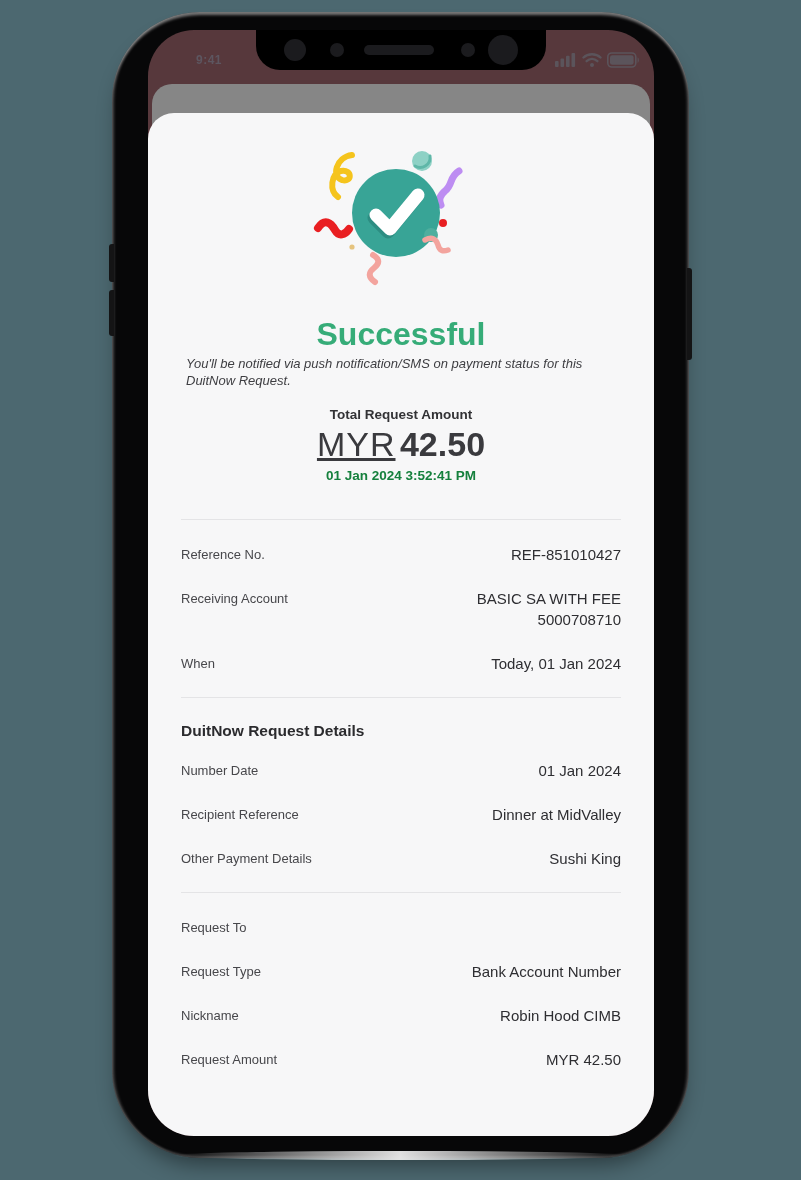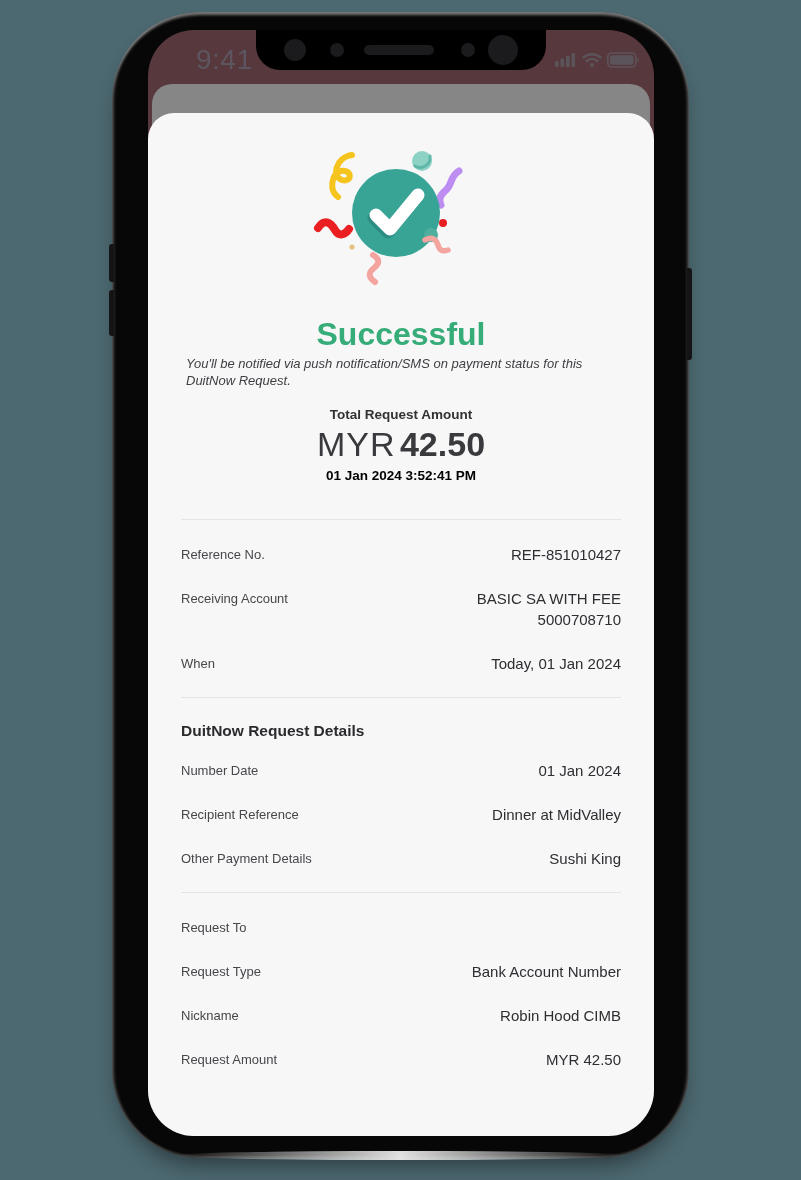--- a/index.html
+++ b/index.html
@@ -37,21 +37,21 @@
     position:absolute; left:36px; right:35px; top:18px; bottom:22px;
     background:#57383C; border-radius:46px; overflow:hidden;
   }
 
   
   .statusbar {
     position:absolute; top:0; left:0; right:0; height:54px;
     display:flex; align-items:center; justify-content:space-between;
     padding:6px 14px 0 48px; color:#5D5660;
   }
-  .time { font-size:28px; font-weight:400; letter-spacing:.5px; }
+  .time { font-size:12px; font-weight:700; letter-spacing:.5px; }
   .sysicons { display:flex; align-items:center; gap:5px; }
   .sysicons svg { display:block; }
 
   
   .notch {
     position:absolute; top:0; left:50%; transform:translateX(-50%);
     width:290px; height:40px; background:#000;
     border-radius:0 0 24px 24px;
   }
   .notch span { position:absolute; background:#1B1B1E; border-radius:99px; }
@@ -76,23 +76,23 @@
 
   .hero { display:block; margin:26px auto 0; }
 
   .title { margin-top:11px; text-align:center; font-size:32px; font-weight:700; color:#36AC78; line-height:36px; }
   .subtitle {
     margin:3px auto 0; max-width:430px; text-align:left;
     font-style:italic; font-size:13px; line-height:17px; color:#3E3E42;
   }
   .total-label { margin-top:18px; text-align:center; font-size:13.5px; font-weight:700; color:#323235; }
   .amount-line { margin-top:3px; text-align:center; color:#3A3A3E; }
-  .currency { font-size:34px; font-weight:400; letter-spacing:1px; }
+  .currency { font-size:34px; font-weight:400; letter-spacing:1px;text-decoration:underline; }
   .amount   { font-size:34px; font-weight:800; }
-  .datetime { margin-top:4px; text-align:center; font-size:13.5px; font-weight:700; color:#000000; }
+  .datetime { margin-top:4px; text-align:center; font-size:13.5px; font-weight:700; color:#15803d; }
 
   .divider { height:1px; background:#E4E4E6; margin-top:36px; }
 
   .rows { padding-top:24px; }
   .row { display:flex; justify-content:space-between; align-items:flex-start; margin-bottom:23px; gap:16px; }
   .lbl { font-size:13px; color:#47474B; line-height:21px; white-space:nowrap; }
   .val { font-size:15px; font-weight:400; color:#2E2E32; line-height:21px; text-align:right; white-space:pre-line; }
   .section-heading { font-size:15.5px; font-weight:700; color:#2B2B2E; margin-bottom:20px; }
 </style>
 </head>

